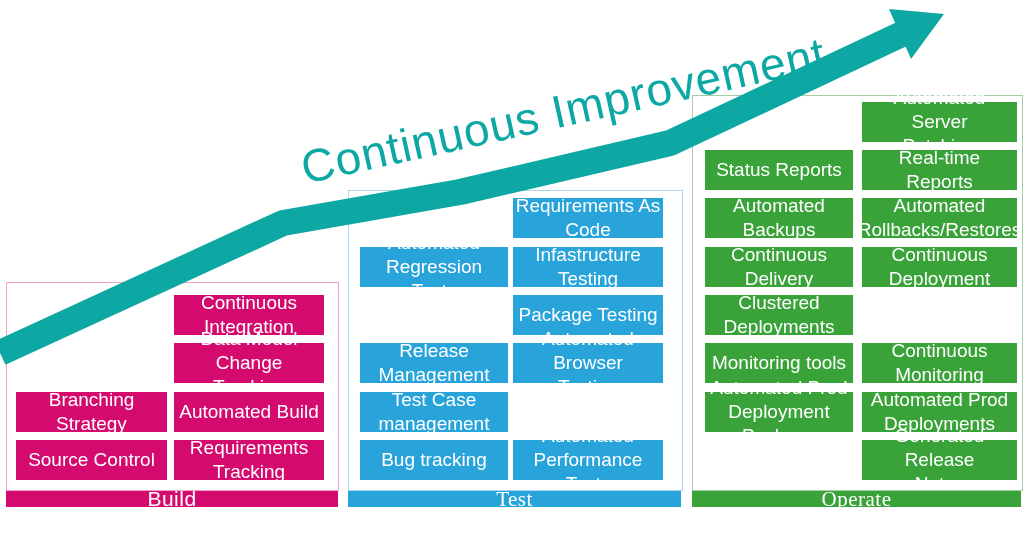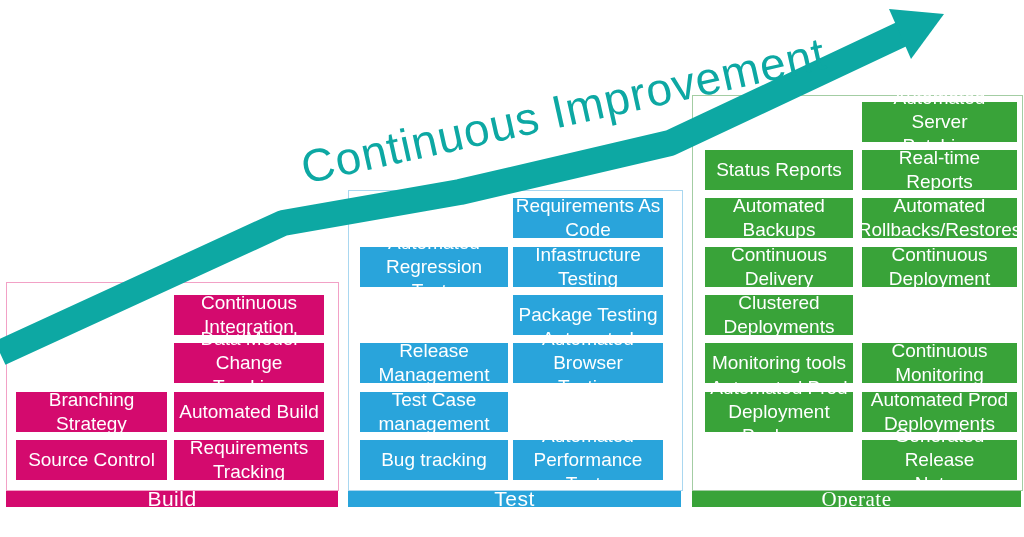--- a/index.html
+++ b/index.html
@@ -18,21 +18,21 @@
   
   .container{position:absolute;background:#fff;border:1px solid;z-index:1;}
   .container.build{left:6px;top:282px;width:331px;height:207px;border-color:var(--build-border);}
   .container.test{left:348px;top:190px;width:333px;height:299px;border-color:var(--test-border);}
   .container.operate{left:692px;top:95px;width:329px;height:394px;border-color:var(--operate-border);}
 
   
   .footer{position:absolute;top:491px;height:16px;z-index:2;display:flex;align-items:center;justify-content:center;
           color:#fff;font-size:21px;letter-spacing:0.5px;}
   .footer.build{left:6px;width:332px;background:var(--build-pink);}
-  .footer.test{left:348px;width:333px;background:var(--test-blue);}
+  .footer.test{left:348px;width:333px;background:var(--test-blue);font-family:Liberation Serif, serif;}
   .footer.operate{left:692px;width:329px;background:var(--operate-green);font-family:Liberation Serif, serif;}
 
   
   .box{position:absolute;height:40px;z-index:2;display:flex;align-items:center;justify-content:center;
        text-align:center;color:#fff;font-size:19px;line-height:1.25;white-space:pre-line;box-sizing:border-box;padding:8px 2px;}
   .pink{background:var(--build-pink);}
   .blue{background:var(--test-blue);}
   .green{background:var(--operate-green);}
 
   

